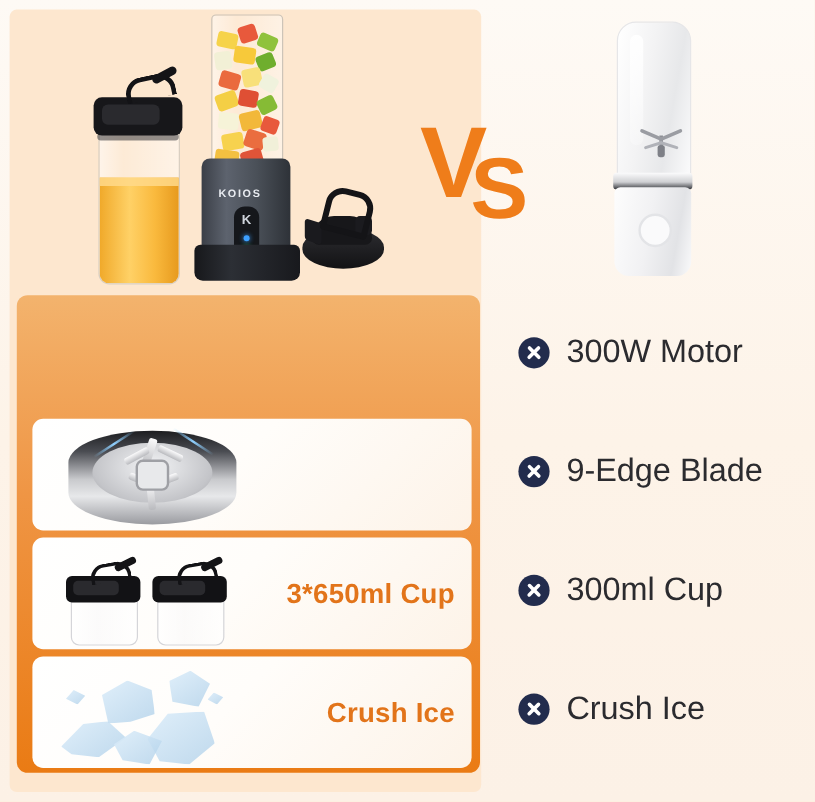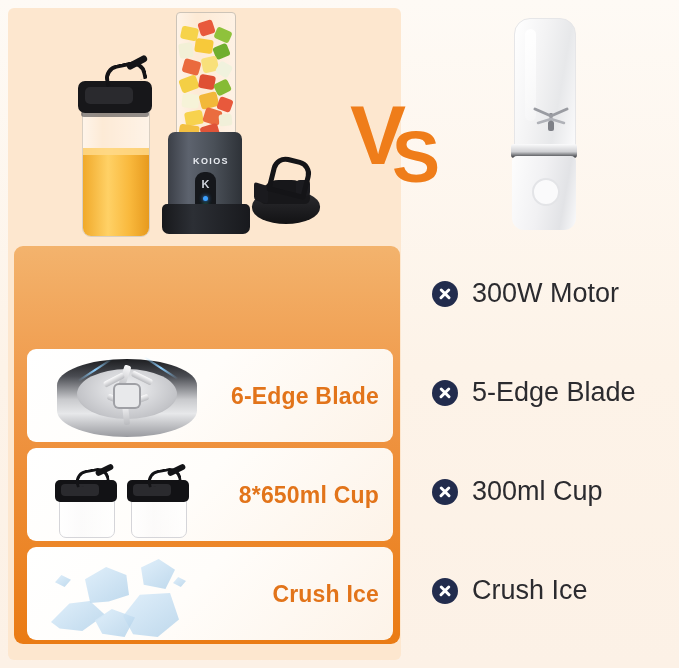--- a/index.html
+++ b/index.html
@@ -35,22 +35,22 @@
   .cup-ring{position:absolute;left:3px;top:48px;width:68px;height:6px;background:#3a3a3e;border-radius:3px;opacity:.55;}
 
   .koios{position:absolute;left:160px;top:12px;width:92px;height:228px;}
   .k-jar{position:absolute;left:16px;top:0;width:58px;height:128px;
     background:linear-gradient(90deg,rgba(255,255,255,.5),rgba(255,255,255,.12) 35%,rgba(255,255,255,.45));
     border:1px solid #cdc4b8;border-radius:4px 4px 2px 2px;overflow:hidden;}
   .fruit{position:absolute;border-radius:3px;}
   .k-base{position:absolute;left:8px;top:120px;width:74px;height:80px;
     background:linear-gradient(90deg,#3b3f47,#5d636e 28%,#4a5058 62%,#2e3238);
     border-radius:7px 7px 4px 4px;}
-  .k-brand{position:absolute;left:0;top:24px;width:64px;text-align:left;
-    color:#e9ecf1;font-size:9px;font-weight:700;letter-spacing:1.4px;margin-left:25px;}
+  .k-brand{position:absolute;left:0;top:24px;width:64px;text-align:center;
+    color:#e9ecf1;font-size:9px;font-weight:700;letter-spacing:1.4px;}
   .k-panel{position:absolute;left:27px;top:40px;width:21px;height:46px;background:#15171b;border-radius:9px;}
   .k-logo{position:absolute;left:5px;top:6px;width:11px;height:13px;color:#cfd4dc;font-size:11px;font-weight:700;line-height:13px;text-align:center;}
   .led{position:absolute;left:8px;width:5px;height:5px;border-radius:50%;}
   .led.b{top:24px;background:#3da0ff;box-shadow:0 0 4px #3da0ff;}
   .led.g{top:33px;background:#35d46a;box-shadow:0 0 4px #35d46a;}
   .k-foot{position:absolute;left:2px;top:192px;width:88px;height:30px;background:linear-gradient(90deg,#17181b,#2c2f35 35%,#18191d);border-radius:5px 5px 7px 7px;}
 
   .lid-acc{position:absolute;left:252px;top:160px;width:68px;height:66px;}
   .lid-disc{position:absolute;left:0;top:30px;width:68px;height:34px;background:linear-gradient(180deg,#2e2e32,#121214);border-radius:50%/48%;}
   .lid-dome{position:absolute;left:8px;top:20px;width:50px;height:24px;background:#17171a;border-radius:20px 20px 6px 6px;}
@@ -246,21 +246,20 @@
             <div class="bl" style="left:74px;top:22px;width:22px;height:6px;transform:rotate(26deg);"></div>
             <div class="bl" style="left:46px;top:24px;width:22px;height:6px;transform:rotate(-28deg);"></div>
             <div class="bl" style="left:50px;top:44px;width:20px;height:6px;transform:rotate(22deg);"></div>
             <div class="bl" style="left:72px;top:44px;width:20px;height:6px;transform:rotate(-20deg);"></div>
             <div class="bl" style="left:66px;top:50px;width:6px;height:22px;transform:rotate(-6deg);"></div>
             <div class="blade-hub"></div>
             <div class="glint" style="left:84px;top:14px;width:40px;transform:rotate(33deg);"></div>
             <div class="glint" style="left:18px;top:16px;width:40px;transform:rotate(-33deg);"></div>
           </div>
         </div>
-        <div class="card-label">6-Edge Blade</div>
       </div>
 
       <div class="card c3">
         <div class="card-art">
           <div class="cups">
             <div class="mini-cup" style="left:0;">
               <div class="mc-body"></div>
               <div class="mc-lid">
                   <div class="mc-top"></div>
                 </div>
@@ -270,21 +269,21 @@
             <div class="mini-cup" style="left:72px;">
               <div class="mc-body"></div>
               <div class="mc-lid">
                   <div class="mc-top"></div>
                 </div>
               <div class="mc-handle"></div>
               <div class="mc-spout"></div>
             </div>
           </div>
         </div>
-        <div class="card-label">8*650ml Cup</div>
+        <div class="card-label">3*650ml Cup</div>
       </div>
 
       <div class="card c4">
         <div class="card-art">
           <div class="ice">
             <div class="shard" style="left:6px;top:52px;width:54px;height:30px;clip-path:polygon(0% 70%,34% 8%,72% 0%,100% 46%,58% 100%,16% 92%);"></div>
             <div class="shard" style="left:40px;top:18px;width:44px;height:36px;clip-path:polygon(12% 100%,0% 34%,48% 0%,94% 22%,100% 78%,54% 96%);"></div>
             <div class="shard" style="left:78px;top:44px;width:56px;height:44px;clip-path:polygon(0% 52%,30% 4%,84% 0%,100% 60%,62% 100%,18% 94%);"></div>
             <div class="shard" style="left:96px;top:10px;width:34px;height:30px;clip-path:polygon(8% 86%,0% 28%,52% 0%,100% 36%,72% 100%);"></div>
             <div class="shard" style="left:50px;top:60px;width:40px;height:28px;clip-path:polygon(0% 40%,42% 0%,100% 30%,74% 100%,18% 88%);"></div>
@@ -300,21 +299,21 @@
 
   <div class="rlist">
 
     <div class="ritem r1">
       <div class="x-badge"></div>
       <div class="rtext">300W Motor</div>
     </div>
 
     <div class="ritem r2">
       <div class="x-badge"></div>
-      <div class="rtext">5-Edge Blade</div>
+      <div class="rtext">9-Edge Blade</div>
     </div>
 
     <div class="ritem r3">
       <div class="x-badge"></div>
       <div class="rtext">300ml Cup</div>
     </div>
 
     <div class="ritem r4">
       <div class="x-badge"></div>
       <div class="rtext">Crush Ice</div>

